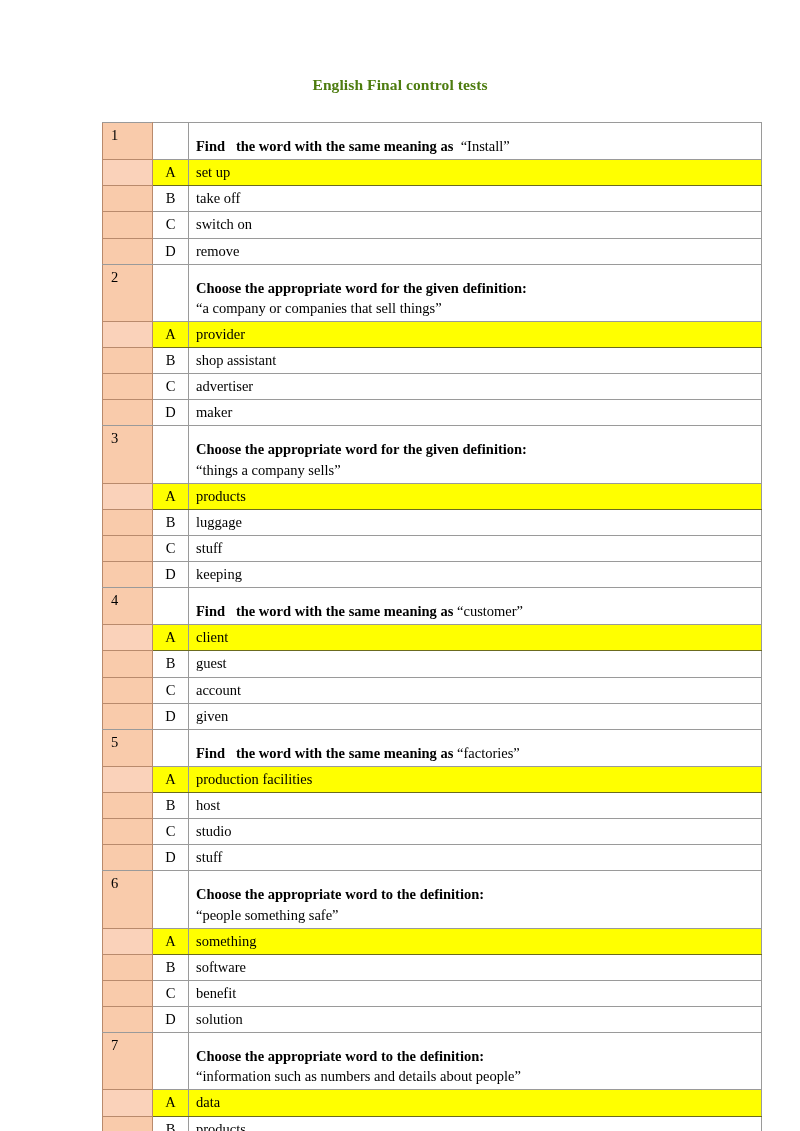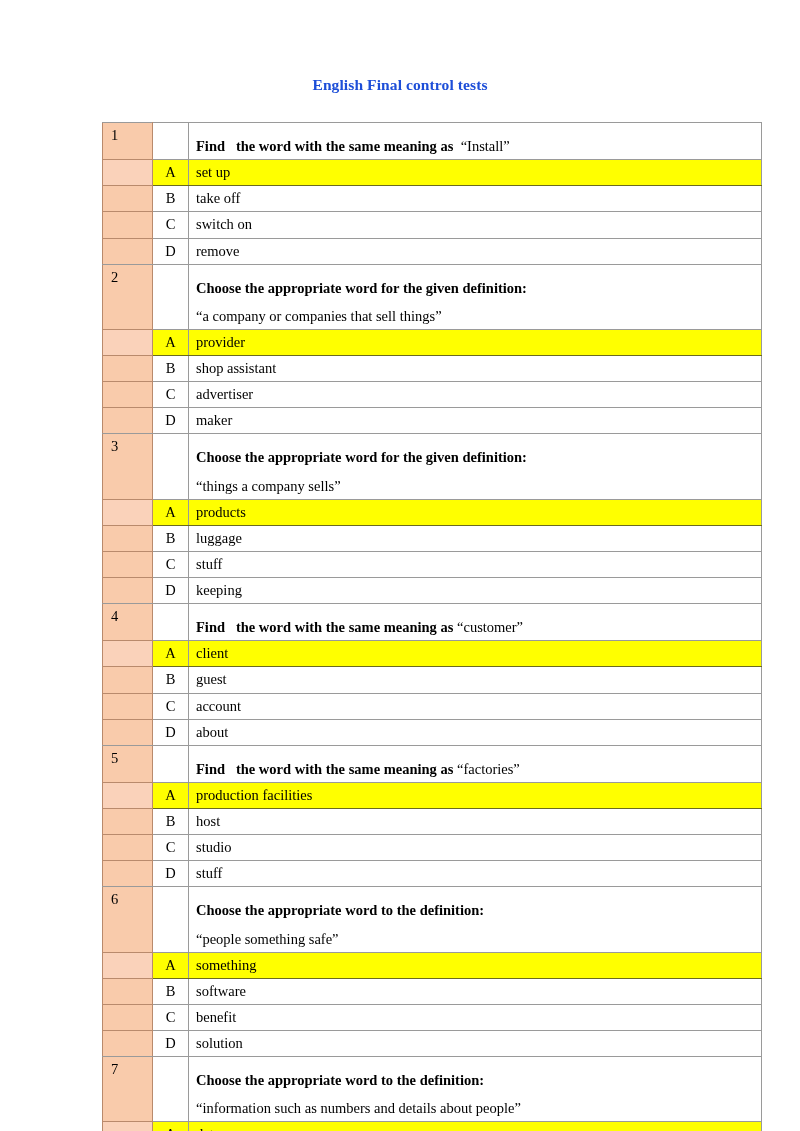--- a/index.html
+++ b/index.html
@@ -24,21 +24,21 @@
   }
 
   .doc-title {
     position: absolute;
     top: 76px;
     left: 0;
     width: 800px;
     text-align: center;
     font-size: 15.5px;
     font-weight: bold;
-    color: #1d4ed8;
+    color: #4d7c0f;
     letter-spacing: 0.1px;
   }
 
   .quiz-table {
     position: absolute;
     top: 122px;
     left: 102px;
     width: 659px;
     border-collapse: collapse;
     table-layout: fixed;
@@ -90,21 +90,21 @@
     font-weight: bold;
     display: block;
     white-space: pre;
   }
   .prompt .plain {
     font-weight: normal;
   }
   .definition {
     display: block;
     font-weight: normal;
-    margin-top: 9px;
+    margin-top: 1px;
   }
 
   
   tr.ans-row td { }
   tr.ans-row.correct td.letter-cell,
   tr.ans-row.correct td.text-cell {
     background: #FFFF00;
     border-top-color: #6b6b1f;
     border-bottom-color: #6b6b1f;
   }
@@ -238,21 +238,21 @@
           <td class="text-cell">guest</td>
         </tr>
         <tr class="ans-row">
           <td class="num-cell blank">&nbsp;</td>
           <td class="letter-cell">C</td>
           <td class="text-cell">account</td>
         </tr>
         <tr class="ans-row last-ans">
           <td class="num-cell blank">&nbsp;</td>
           <td class="letter-cell">D</td>
-          <td class="text-cell">about</td>
+          <td class="text-cell">given</td>
         </tr>
         <tr class="q-row">
           <td class="num-cell">5</td>
           <td class="letter-cell">&nbsp;</td>
           <td class="text-cell">
             <span class="prompt">Find   the word with the same meaning as <span class="plain">“factories”</span></span>
           </td>
         </tr>
         <tr class="ans-row correct">
           <td class="num-cell blank">&nbsp;</td>

